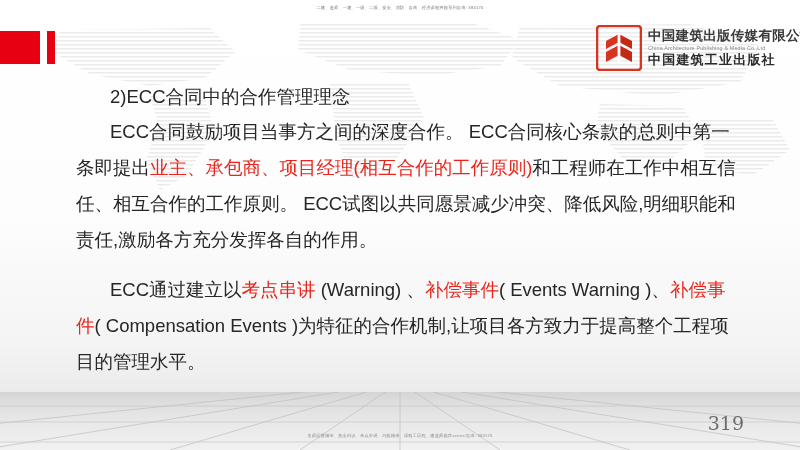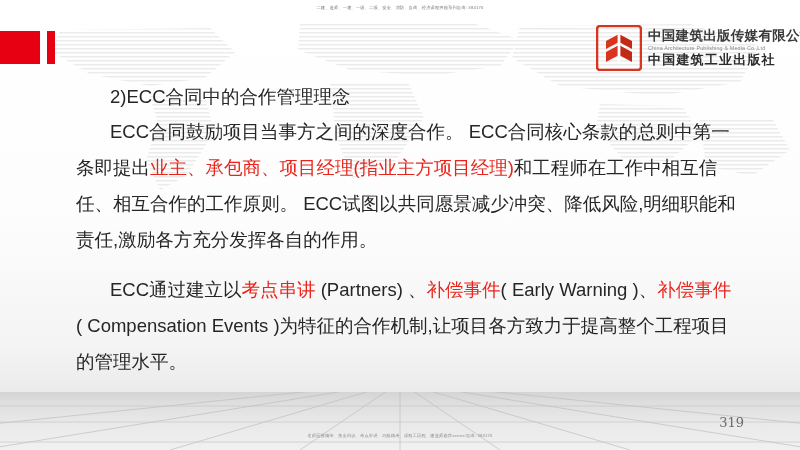--- a/index.html
+++ b/index.html
@@ -147,21 +147,21 @@
   .para.p2 { margin-top: 2px; }
   .para.p3 { margin-top: 14px; }
   .indent { display: inline-block; width: 34px; }
   .hl { color: #e8251c; }
   .lat { font-family: "Liberation Sans", sans-serif; }
 
   
   .page-num {
     position: absolute;
     right: 56px; top: 414px;
-    font-size: 13px;
+    font-size: 19px;
     line-height: 18px;
     color: #6b6b6b;
     font-family: "DejaVu Serif", "Liberation Serif", serif;
   }
 </style>
 </head>
 <body>
 
 <div id="slide">
 
@@ -227,21 +227,21 @@
       <div class="logo-cn1">中国建筑出版传媒有限公司</div>
       <div class="logo-en">China Architecture Publishing &amp; Media Co.,Ltd</div>
       <div class="logo-cn2">中国建筑工业出版社</div>
     </div>
   </div>
 
   <div class="content">
 
     <div class="heading">2)ECC合同中的合作管理理念</div>
 
-    <p class="para p2"><span class="indent"></span><span>ECC合同鼓励项目当事方之间的深度合作。 ECC合同核心条款的总则中第一条即提出</span><span class="hl">业主、承包商、项目经理(指业主方项目经理)</span><span>和工程师在工作中相互信任、相互合作的工作原则。 ECC试图以共同愿景减少冲突、降低风险,明细职能和责任,激励各方充分发挥各自的作用。</span></p>
-
-    <p class="para p3"><span class="indent"></span><span>ECC通过建立以</span><span class="hl">考点串讲</span><span class="lat"> (Partners) 、</span><span class="hl">补偿事件</span><span>( Early Warning )、</span><span class="hl">补偿事件</span><span>( Compensation Events )为特征的合作机制,让项目各方致力于提高整个工程项目的管理水平。</span></p>
+    <p class="para p2"><span class="indent"></span><span>ECC合同鼓励项目当事方之间的深度合作。 ECC合同核心条款的总则中第一条即提出</span><span class="hl">业主、承包商、项目经理(相互合作的工作原则)</span><span>和工程师在工作中相互信任、相互合作的工作原则。 ECC试图以共同愿景减少冲突、降低风险,明细职能和责任,激励各方充分发挥各自的作用。</span></p>
+
+    <p class="para p3"><span class="indent"></span><span>ECC通过建立以</span><span class="hl">考点串讲</span><span class="lat"> (Warning) 、</span><span class="hl">补偿事件</span><span>( Events Warning )、</span><span class="hl">补偿事件</span><span>( Compensation Events )为特征的合作机制,让项目各方致力于提高整个工程项目的管理水平。</span></p>
 
   </div>
 
   <div class="page-num">319</div>
 
 </div>
 
 </body></html>

